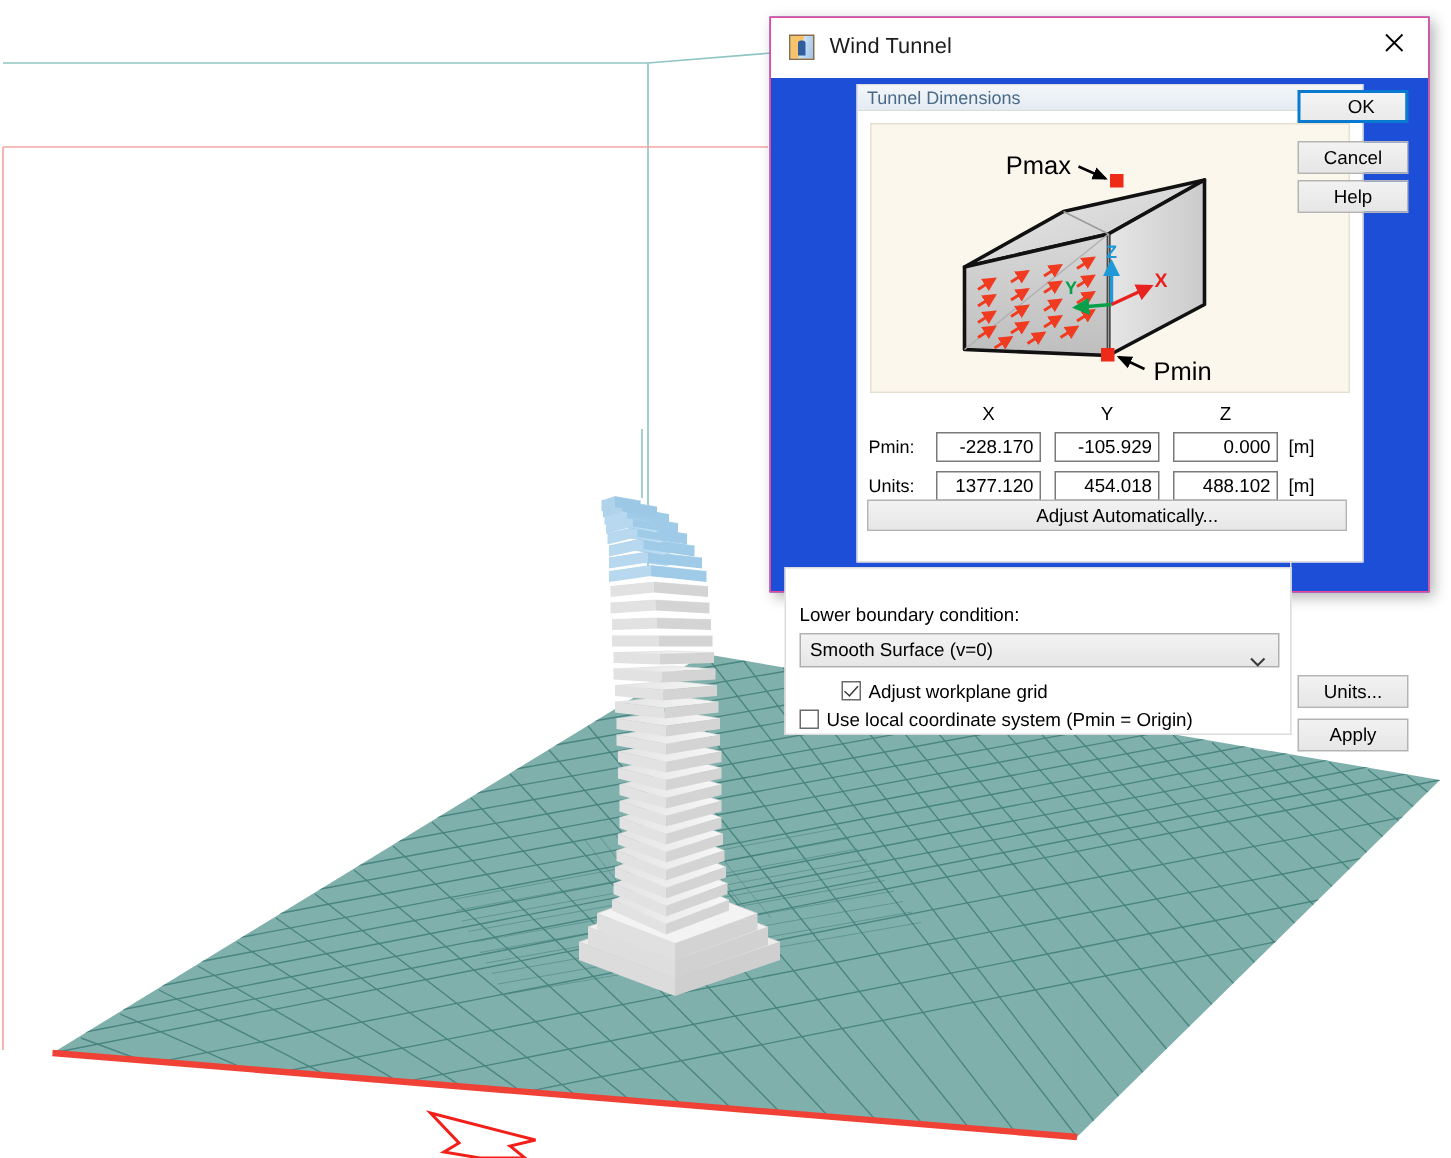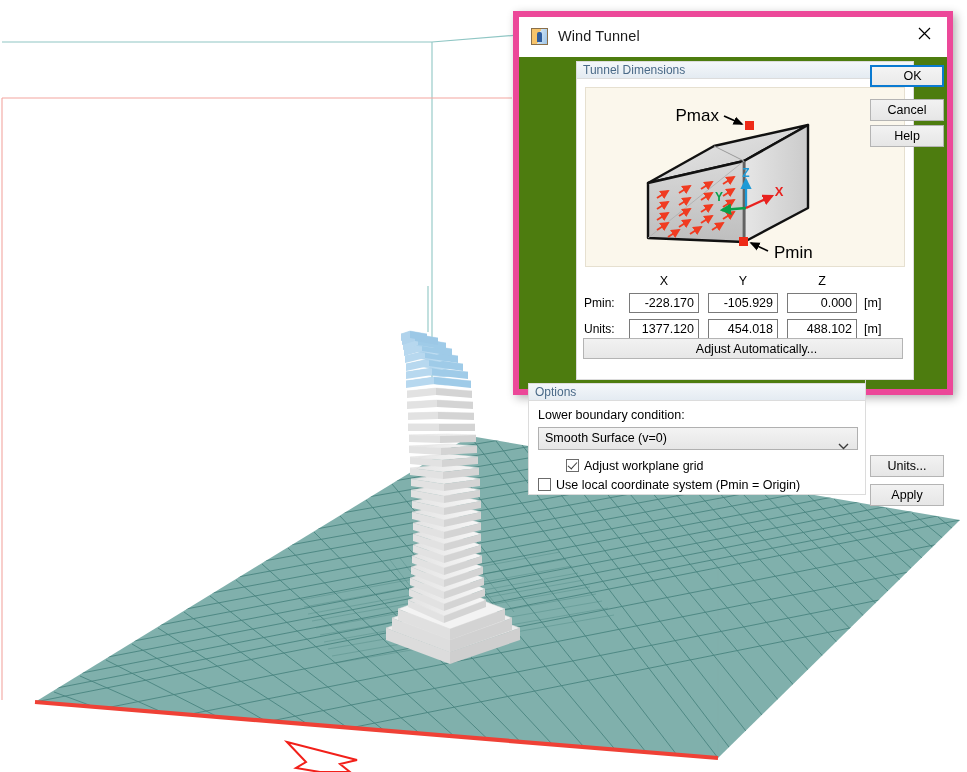--- a/index.html
+++ b/index.html
@@ -24,22 +24,22 @@
     background: #ffffff;
     overflow: hidden;
   }
   #scene-svg { position: absolute; left: 0; top: 0; }
 
   
   #dialog {
     position: absolute;
     left: 513px; top: 11px;
     width: 440px; height: 384px;
-    background: #4d7c0f;
-    border: 6px solid #ec4899;
+    background: #1d4ed8;
+    border: 1px solid #ec4899;
     box-shadow: 3px 3px 9px rgba(0,0,0,0.30);
     box-sizing: border-box;
   }
   #titlebar {
     position: absolute;
     left: 0; top: 0;
     width: 100%; height: 40px;
     background: #ffffff;
     box-sizing: border-box;
     border-bottom: 1px solid #ffffff;
@@ -648,21 +648,20 @@
         <input class="num-field" style="left: 46px; top: 45px;" value="1377.120">
         <input class="num-field" style="left: 125px; top: 45px;" value="454.018">
         <input class="num-field" style="left: 204px; top: 45px;" value="488.102">
         <div class="unit-label" style="top:48px;">[m]</div>
 
         <button id="adjust-btn">Adjust Automatically...</button>
       </div>
     </div>
 
     <div class="groupbox" id="grp-options">
-      <div class="group-header">Options</div>
 
       <div id="lbc-label">Lower boundary condition:</div>
 
       <div id="lbc-select">
         <span>Smooth Surface (v=0)</span>
         <span id="lbc-arrow">
           <svg width="11" height="7" viewBox="0 0 11 7">
             <path d="M1,1 L5.5,5.5 L10,1" stroke="#3b3b3b" stroke-width="1.4" fill="none"></path>
           </svg>
         </span>

